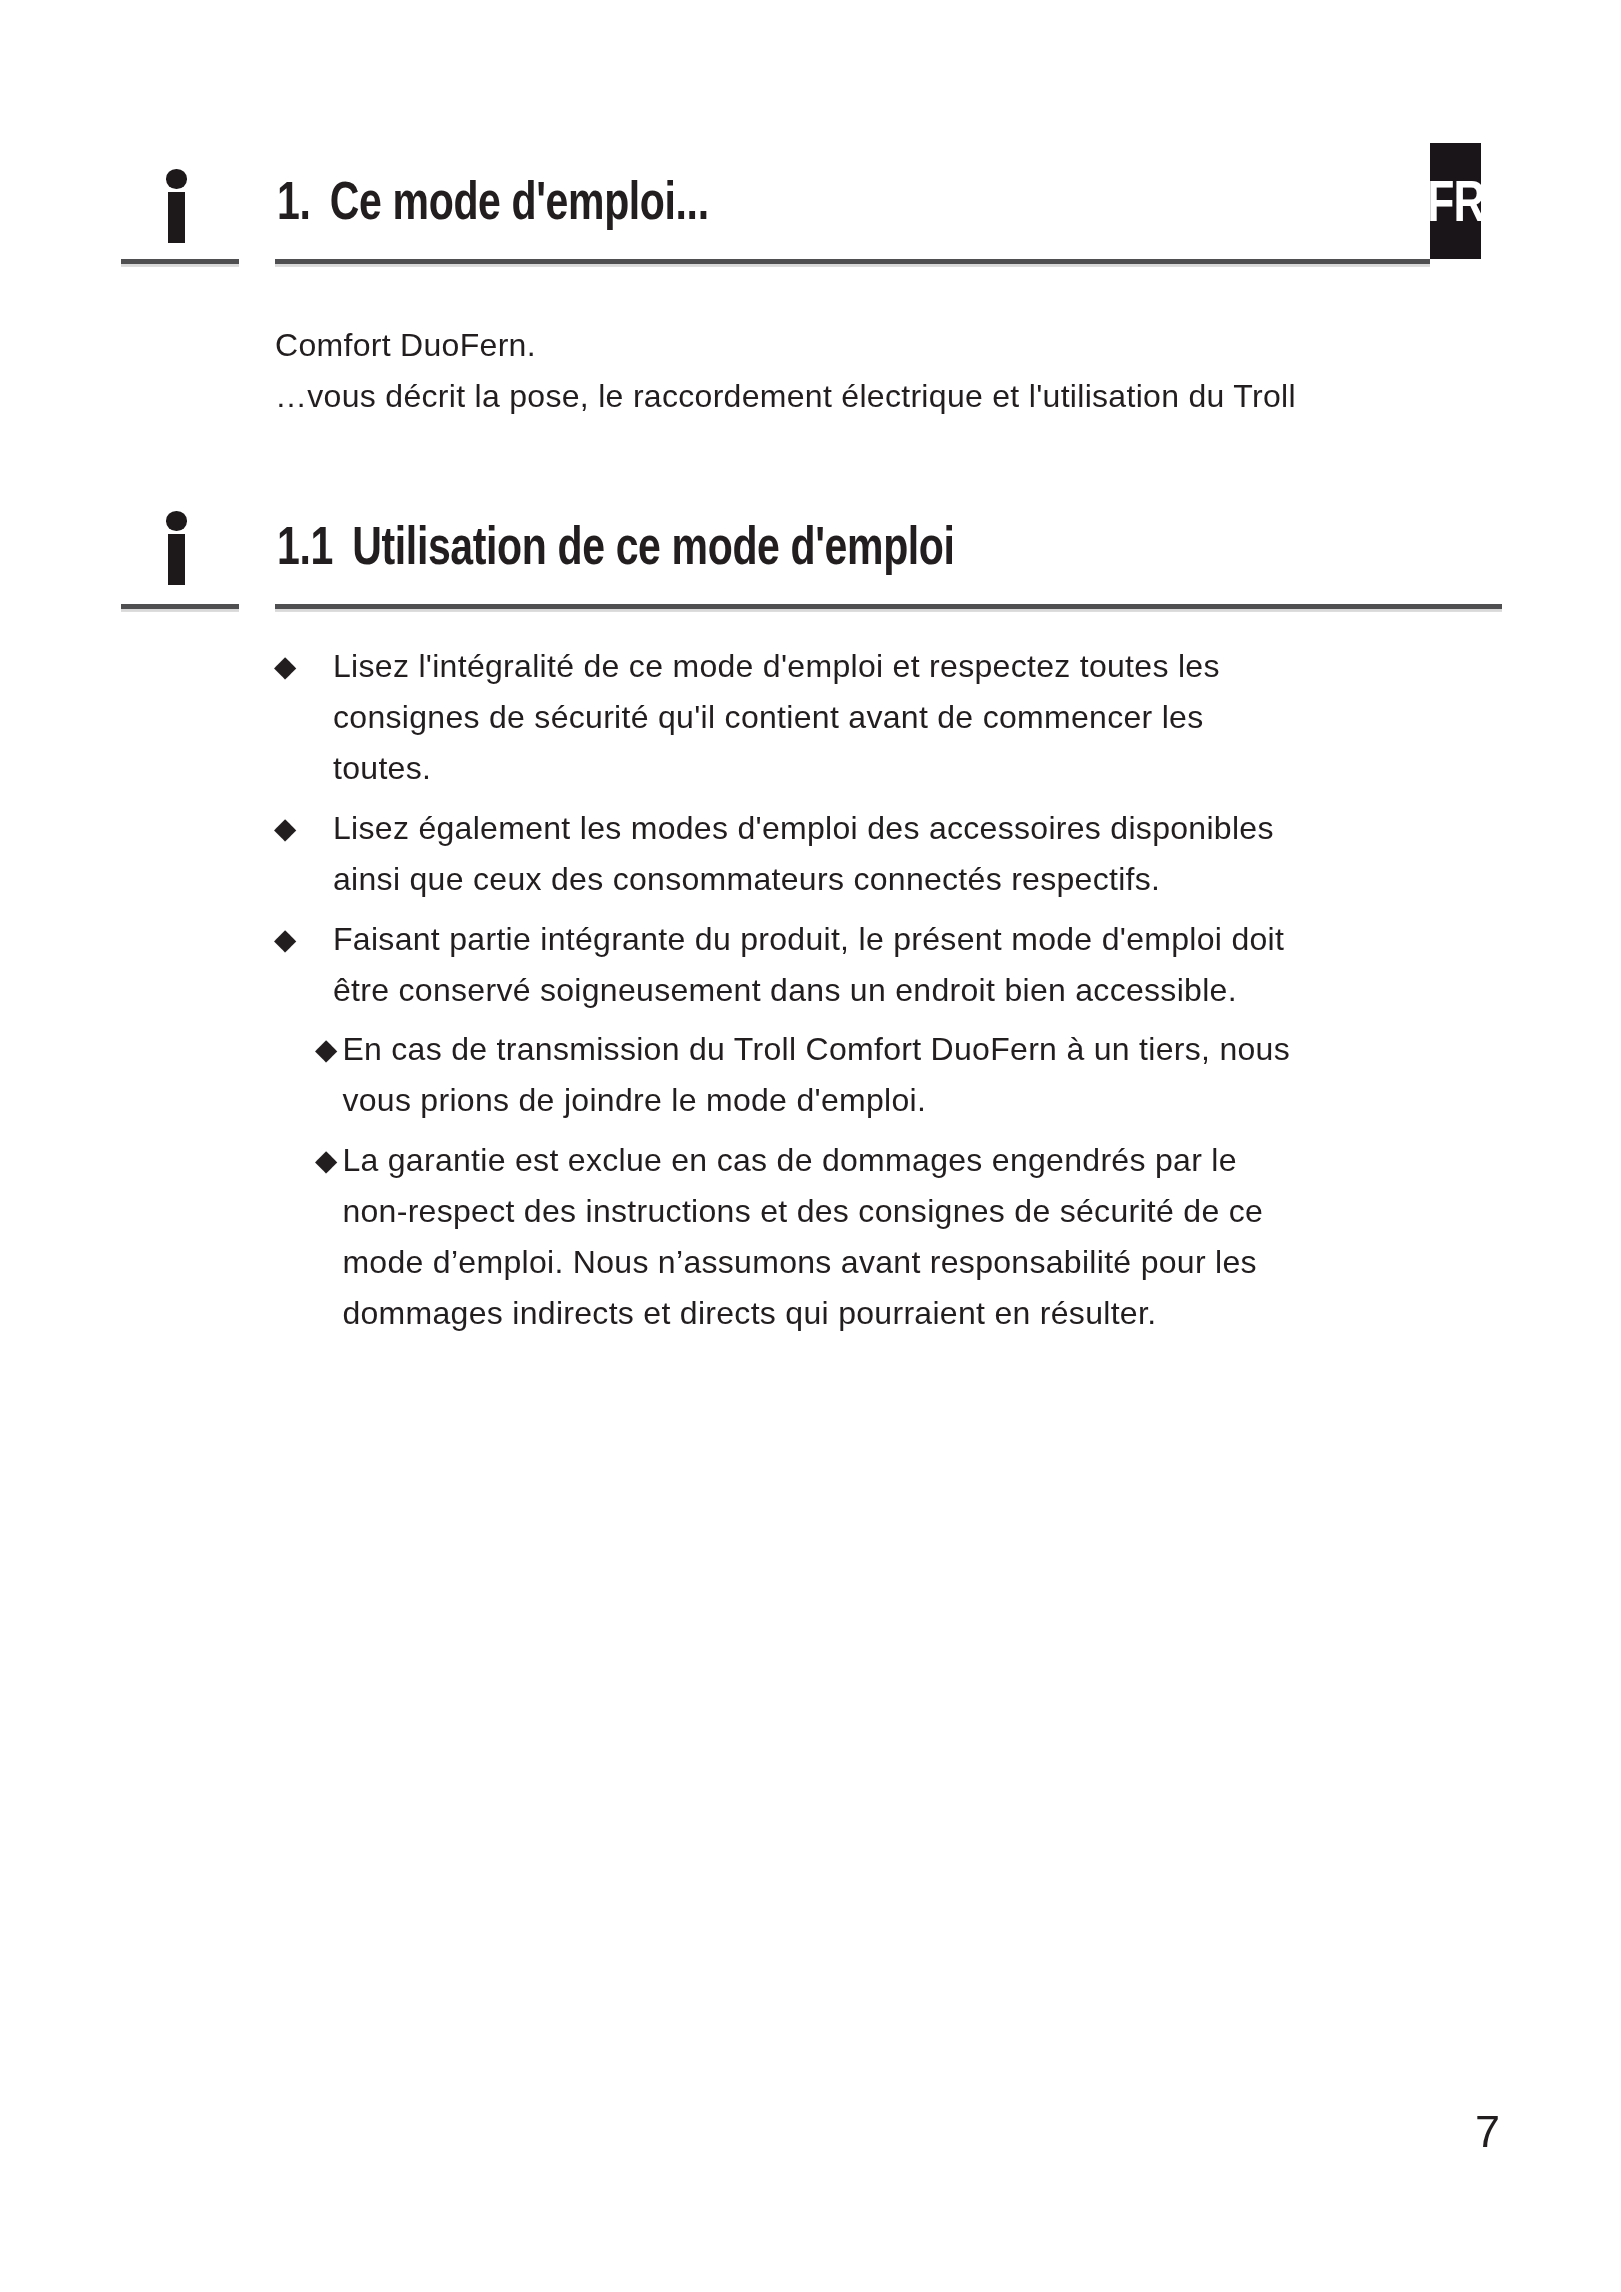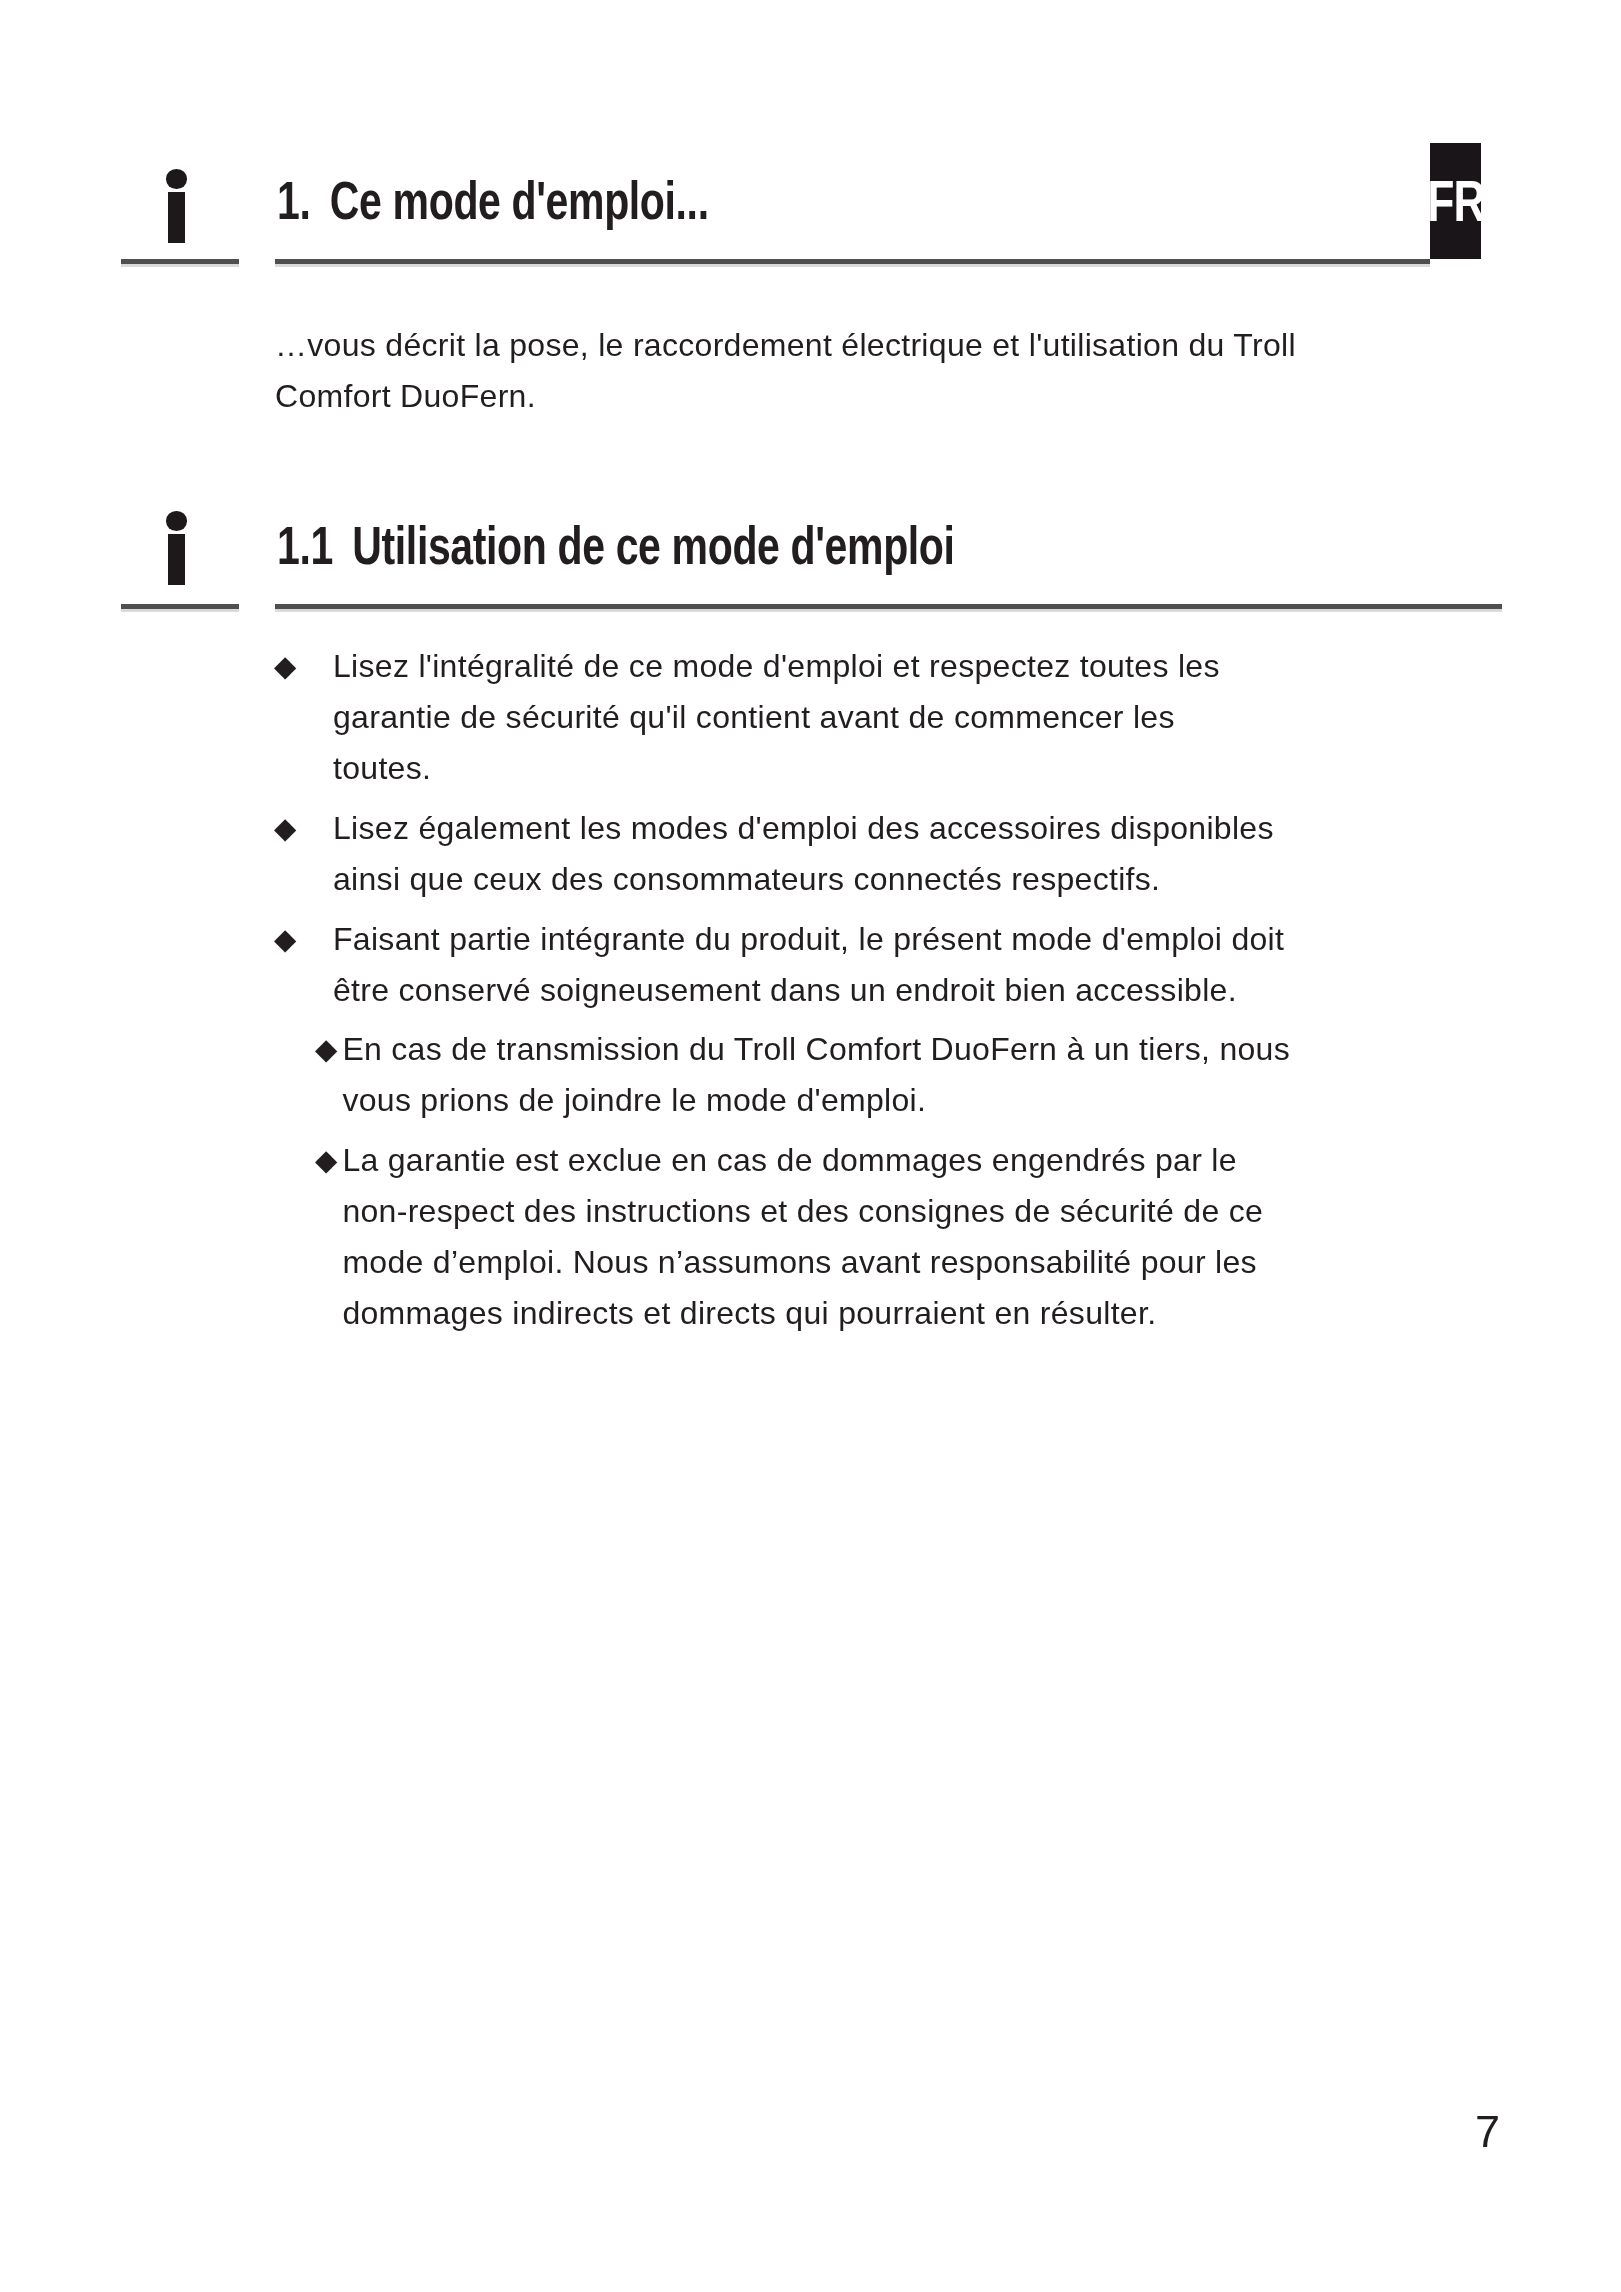--- a/index.html
+++ b/index.html
@@ -103,43 +103,43 @@
   </div>
 
   <div class="lang-badge">
     <span class="lbl">FR</span>
   </div>
 
   <div class="rule rule-short-1"></div>
   <div class="rule rule-long-1"></div>
 
   <div class="intro">
+      <div class="line">Comfort DuoFern.</div>
       <div class="line">…vous décrit la pose, le raccordement électrique et l'utilisation du Troll</div>
-      <div class="line">Comfort DuoFern.</div>
     </div>
 
   <div class="info-icon icon-2">
     <div class="dot"></div>
     <div class="stem"></div>
   </div>
 
   <div class="heading heading-2">
     <span>1.1</span>
     <span>Utilisation de ce mode d'emploi</span>
   </div>
 
   <div class="rule rule-short-2"></div>
   <div class="rule rule-long-2"></div>
 
   <div class="bullet-list">
       <div class="bullet-item level1">
         <span class="marker">◆</span>
         <div class="lines">
           <div class="line">Lisez l'intégralité de ce mode d'emploi et respectez toutes les</div>
-          <div class="line">garantie de sécurité qu'il contient avant de commencer les</div>
+          <div class="line">consignes de sécurité qu'il contient avant de commencer les</div>
           <div class="line">toutes.</div>
         </div>
       </div>
       <div class="bullet-item level1">
         <span class="marker">◆</span>
         <div class="lines">
           <div class="line">Lisez également les modes d'emploi des accessoires disponibles</div>
           <div class="line">ainsi que ceux des consommateurs connectés respectifs.</div>
         </div>
       </div>

